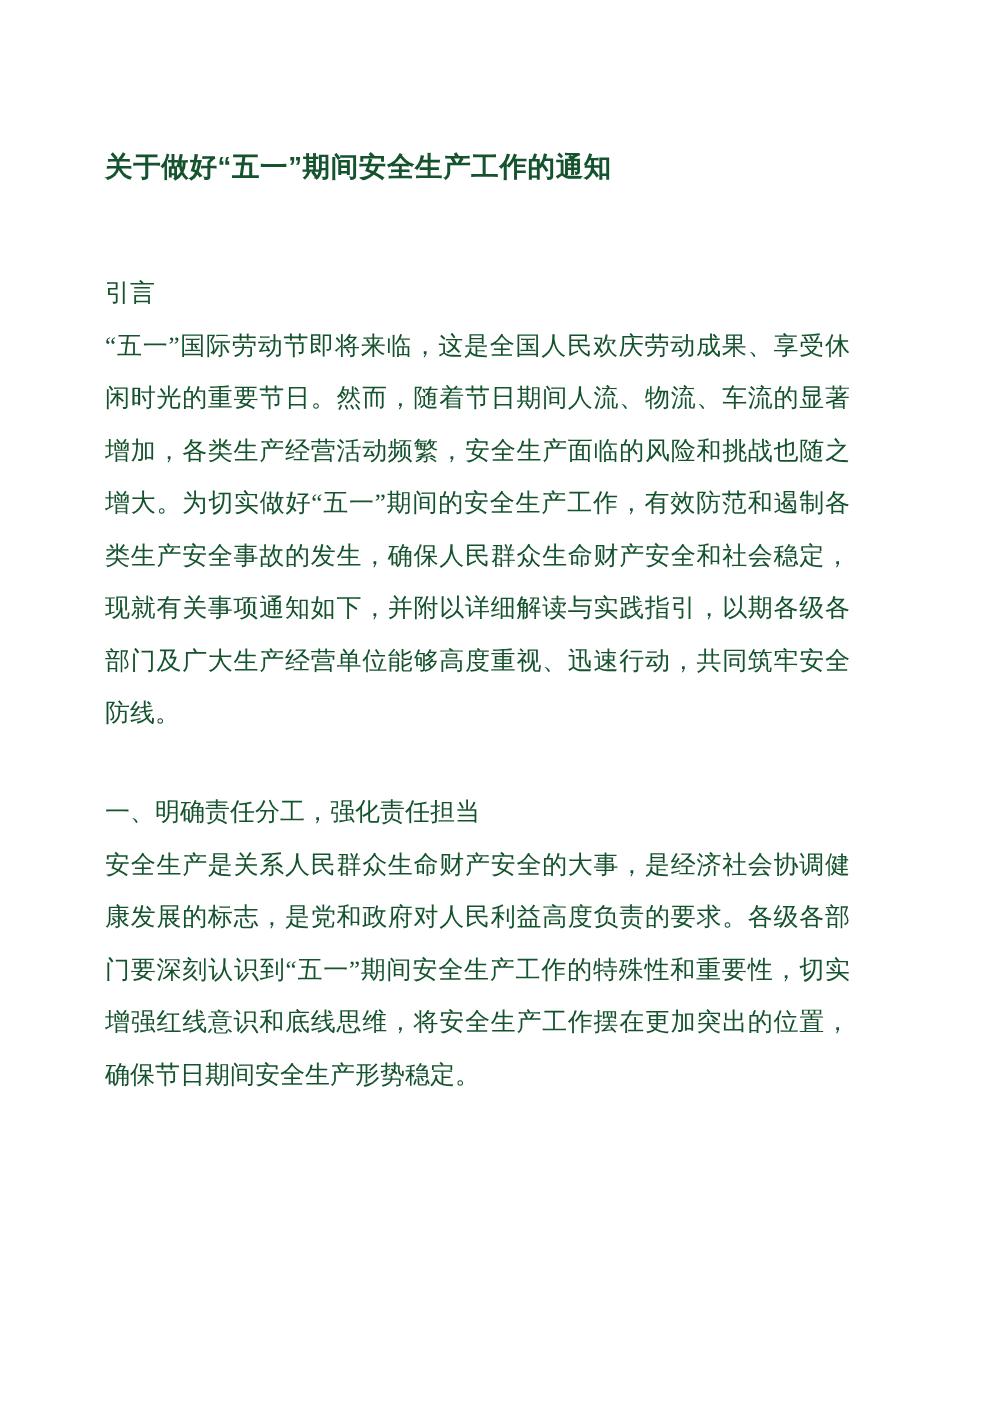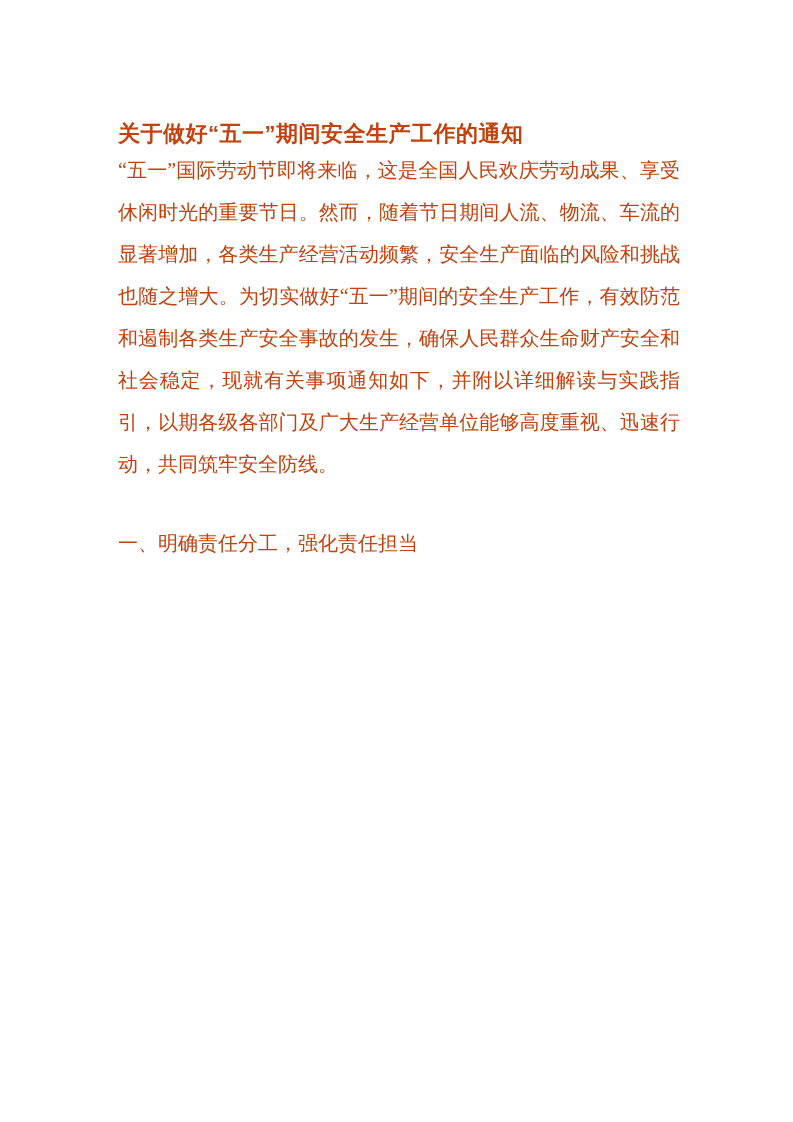--- a/index.html
+++ b/index.html
@@ -6,24 +6,24 @@
     margin: 0;
     padding: 0;
     background: #ffffff;
   }
   .page {
     position: relative;
     width: 793px;
     height: 1122px;
     background: #ffffff;
     box-sizing: border-box;
-    padding: 0 113px 0 118px;
+    padding: 0 113px 0 84px;
     overflow: hidden;
     font-family: "Liberation Serif", "DejaVu Serif", serif;
-    color: #c2410c;
+    color: #14532d;
   }
   .doc-title {
     margin: 119px 0 0 0;
     font-family: "Liberation Sans", "DejaVu Sans", sans-serif;
     font-weight: 700;
     font-size: 22px;
     line-height: 30px;
     letter-spacing: 0.5px;
   }
   .intro-label {
@@ -54,20 +54,22 @@
   .sub-heading.spaced {
     margin-top: 38px;
   }
 </style>
 </head>
 <body>
 
 <div class="page">
   <h1 class="doc-title">关于做好“五一”期间安全生产工作的通知</h1>
 
+  <p class="intro-label">引言</p>
 
   <p class="para">“五一”国际劳动节即将来临，这是全国人民欢庆劳动成果、享受休闲时光的重要节日。然而，随着节日期间人流、物流、车流的显著增加，各类生产经营活动频繁，安全生产面临的风险和挑战也随之增大。为切实做好“五一”期间的安全生产工作，有效防范和遏制各类生产安全事故的发生，确保人民群众生命财产安全和社会稳定，现就有关事项通知如下，并附以详细解读与实践指引，以期各级各部门及广大生产经营单位能够高度重视、迅速行动，共同筑牢安全防线。</p>
 
   <p class="sec-heading">一、明确责任分工，强化责任担当</p>
 
 
+  <p class="para">安全生产是关系人民群众生命财产安全的大事，是经济社会协调健康发展的标志，是党和政府对人民利益高度负责的要求。各级各部门要深刻认识到“五一”期间安全生产工作的特殊性和重要性，切实增强红线意识和底线思维，将安全生产工作摆在更加突出的位置，确保节日期间安全生产形势稳定。</p>
 
 </div>
 
 </body></html>

